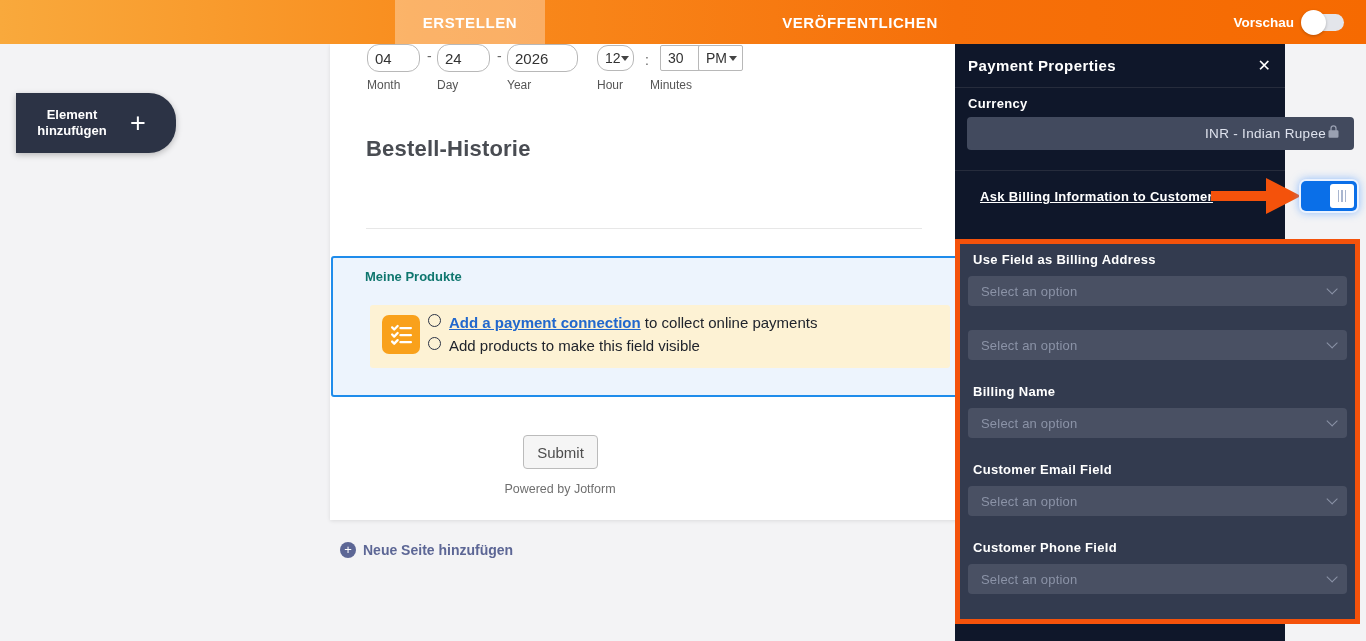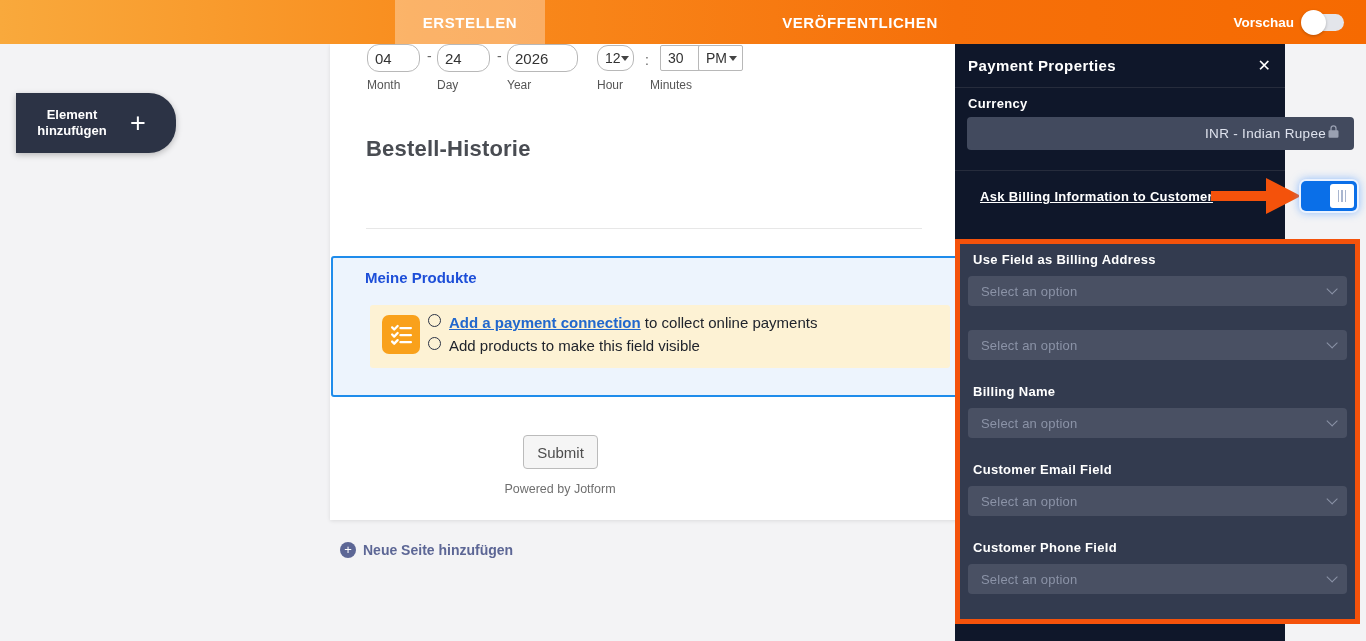--- a/index.html
+++ b/index.html
@@ -40,21 +40,21 @@
   .dselect { position:absolute; height:26px; top:1px; border:1px solid #b8b8b8; border-radius:2px; background:#fff;
     display:flex; align-items:center; justify-content:space-between; padding:0 5px 0 7px; font-size:14px; color:#333; cursor:pointer; }
   .dcaret { width:0; height:0; border-left:4px solid transparent; border-right:4px solid transparent; border-top:5px solid #444; }
   .dlabel { position:absolute; top:34px; font-size:12px; color:#555; }
 
   .form-heading { position:absolute; left:36px; top:92px; font-size:22px; font-weight:bold; color:#494c52; letter-spacing:.2px; }
   .form-divider { position:absolute; left:36px; top:184px; width:556px; height:1px; background:#e7e7e7; }
 
   .product-box { position:absolute; left:1px; top:212px; width:627px; height:141px; background:#edf4fd;
     border:2px solid #1f8ceb; border-radius:3px; cursor:pointer; }
-  .product-label { position:absolute; left:32px; top:11px; font-size:15px; font-weight:bold; color:#1d4ed8; }
+  .product-label { position:absolute; left:32px; top:11px; font-size:13px; font-weight:bold; color:#0f766e; }
   .notice { position:absolute; left:37px; top:47px; width:580px; height:63px; background:#fdf2d4; border-radius:3px; }
   .notice-icon { position:absolute; left:12px; top:10px; width:38px; height:39px; background:#f9a11b; border-radius:7px;
     display:flex; align-items:center; justify-content:center; }
   .notice-lines { position:absolute; left:58px; top:9px; }
   .notice-line { display:flex; align-items:flex-start; gap:8px; height:23px; font-size:15px; color:#20242c; }
   .radio-circle { width:13px; height:13px; border:1.6px solid #2b3345; border-radius:50%; background:transparent; flex:0 0 auto; }
   .notice-link { color:#2268cd; font-weight:bold; text-decoration:underline; cursor:pointer; }
 
   .submit-btn { position:absolute; left:193px; top:391px; width:75px; height:34px; background:#f5f5f5;
     border:1px solid #bbb; border-radius:4px; font-size:15px; color:#4d4d4d; cursor:pointer;

